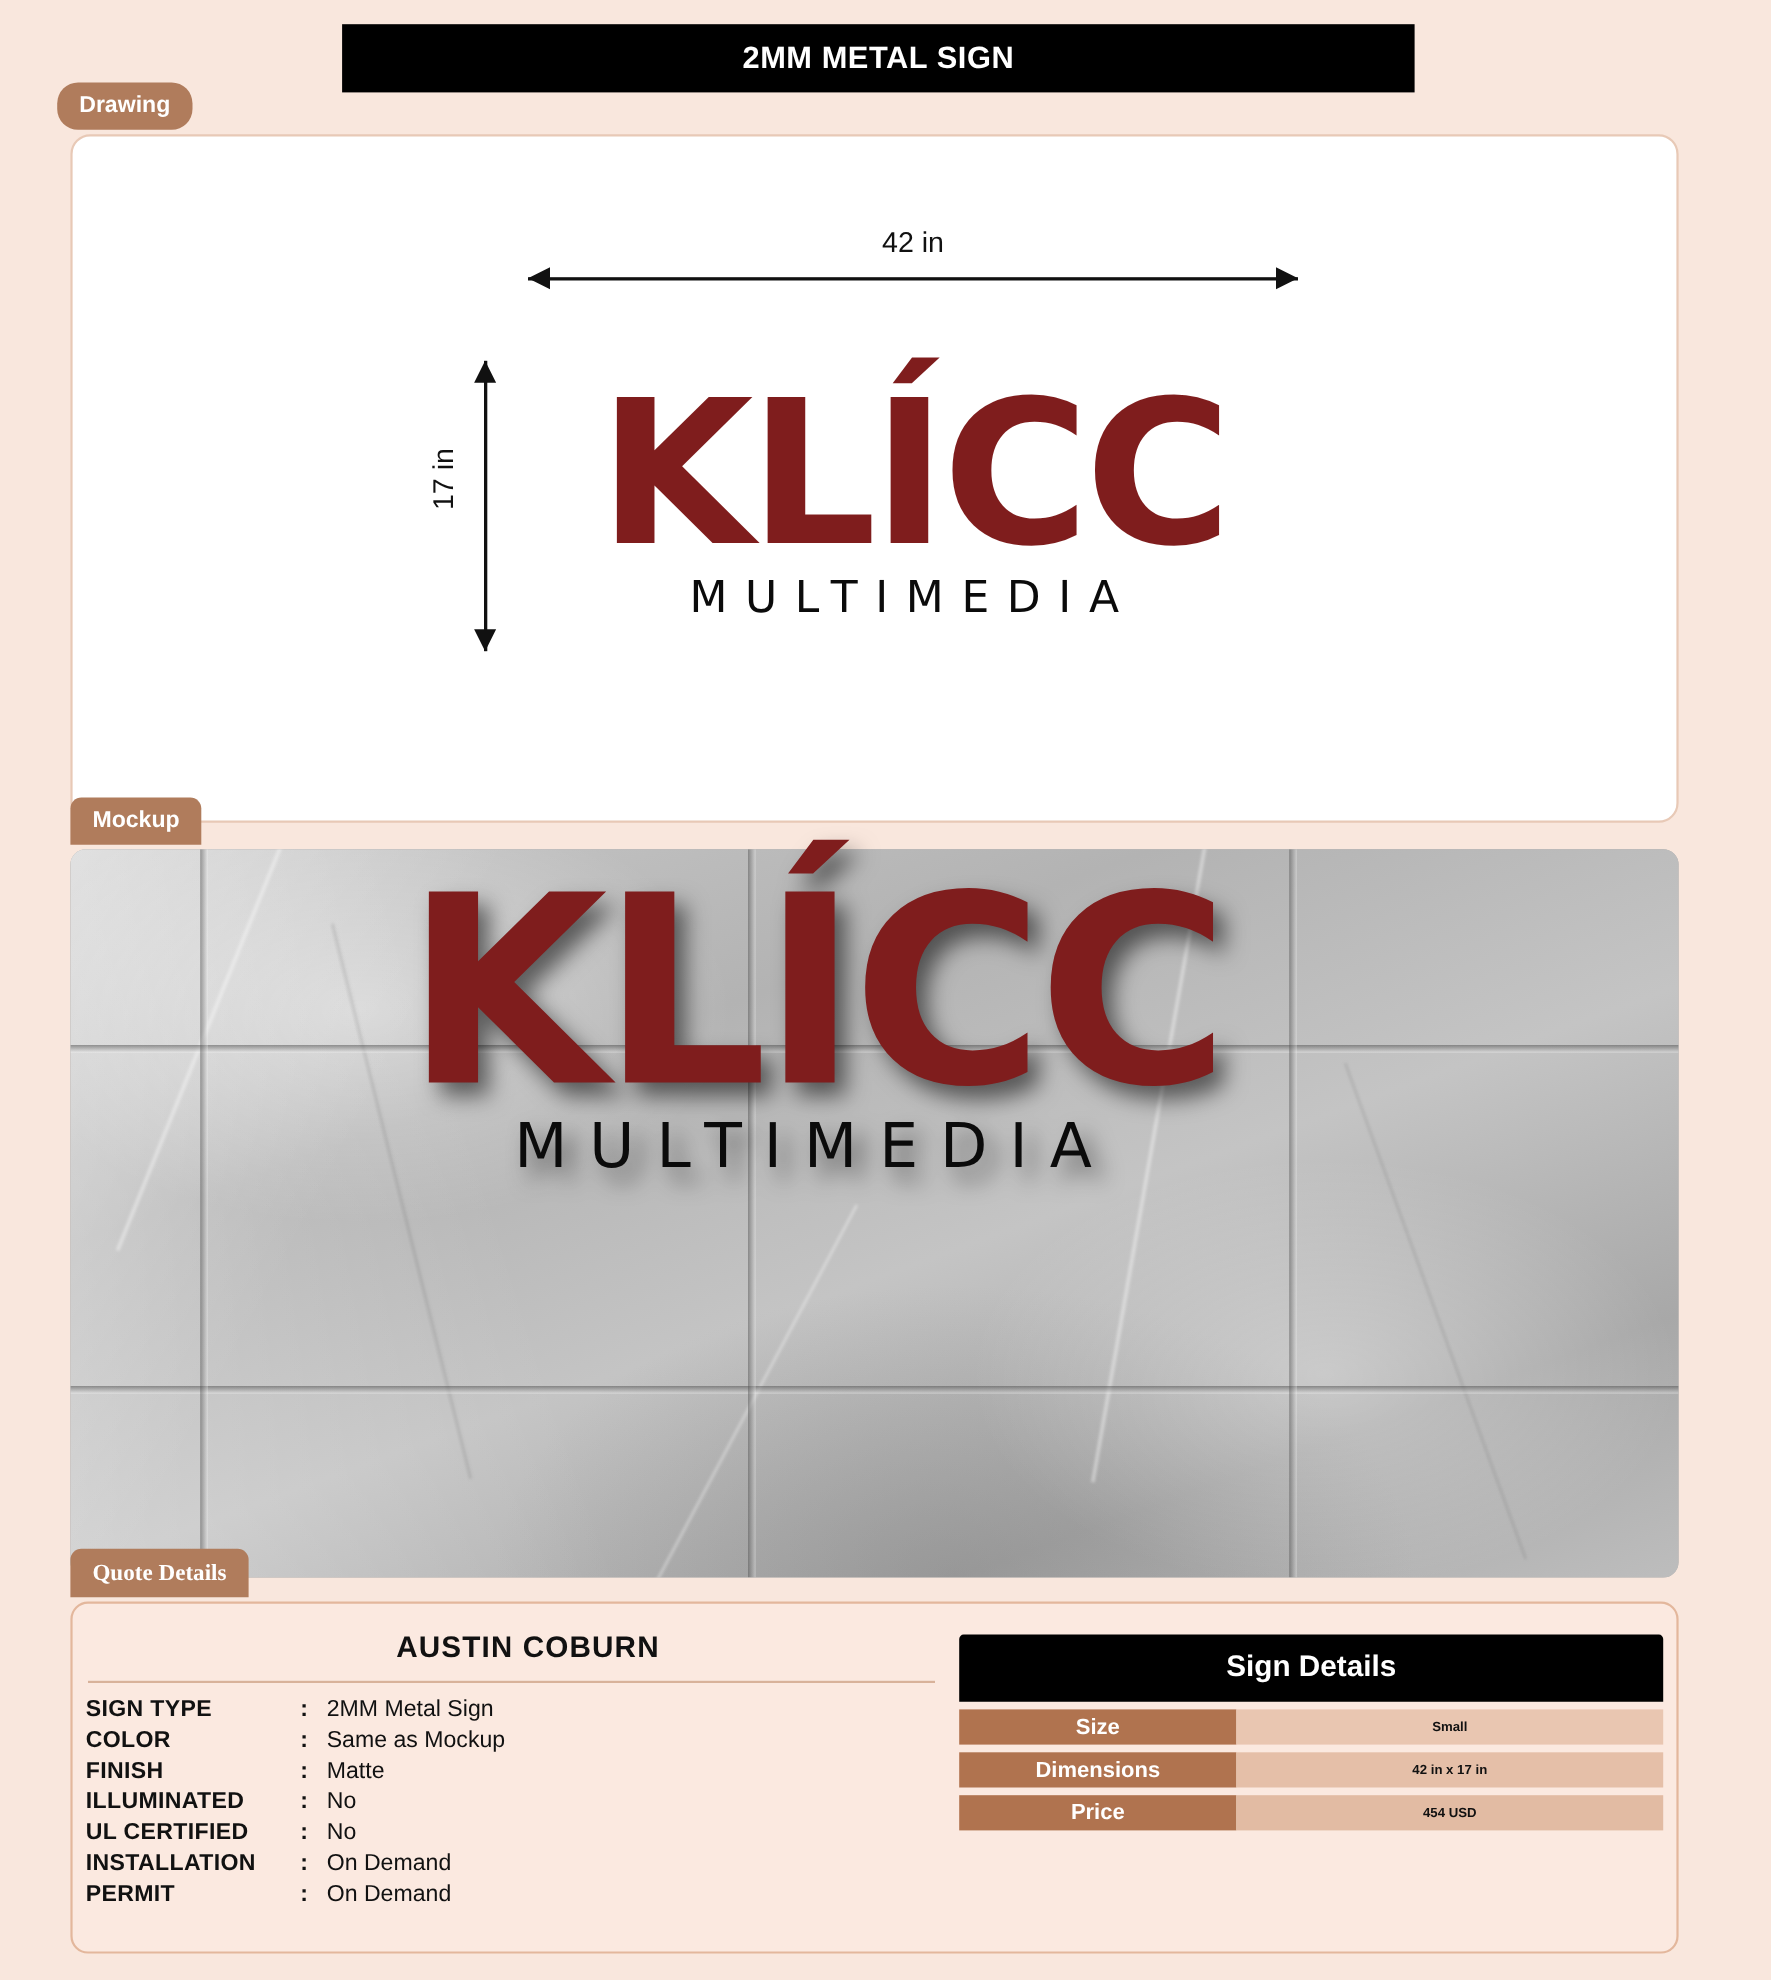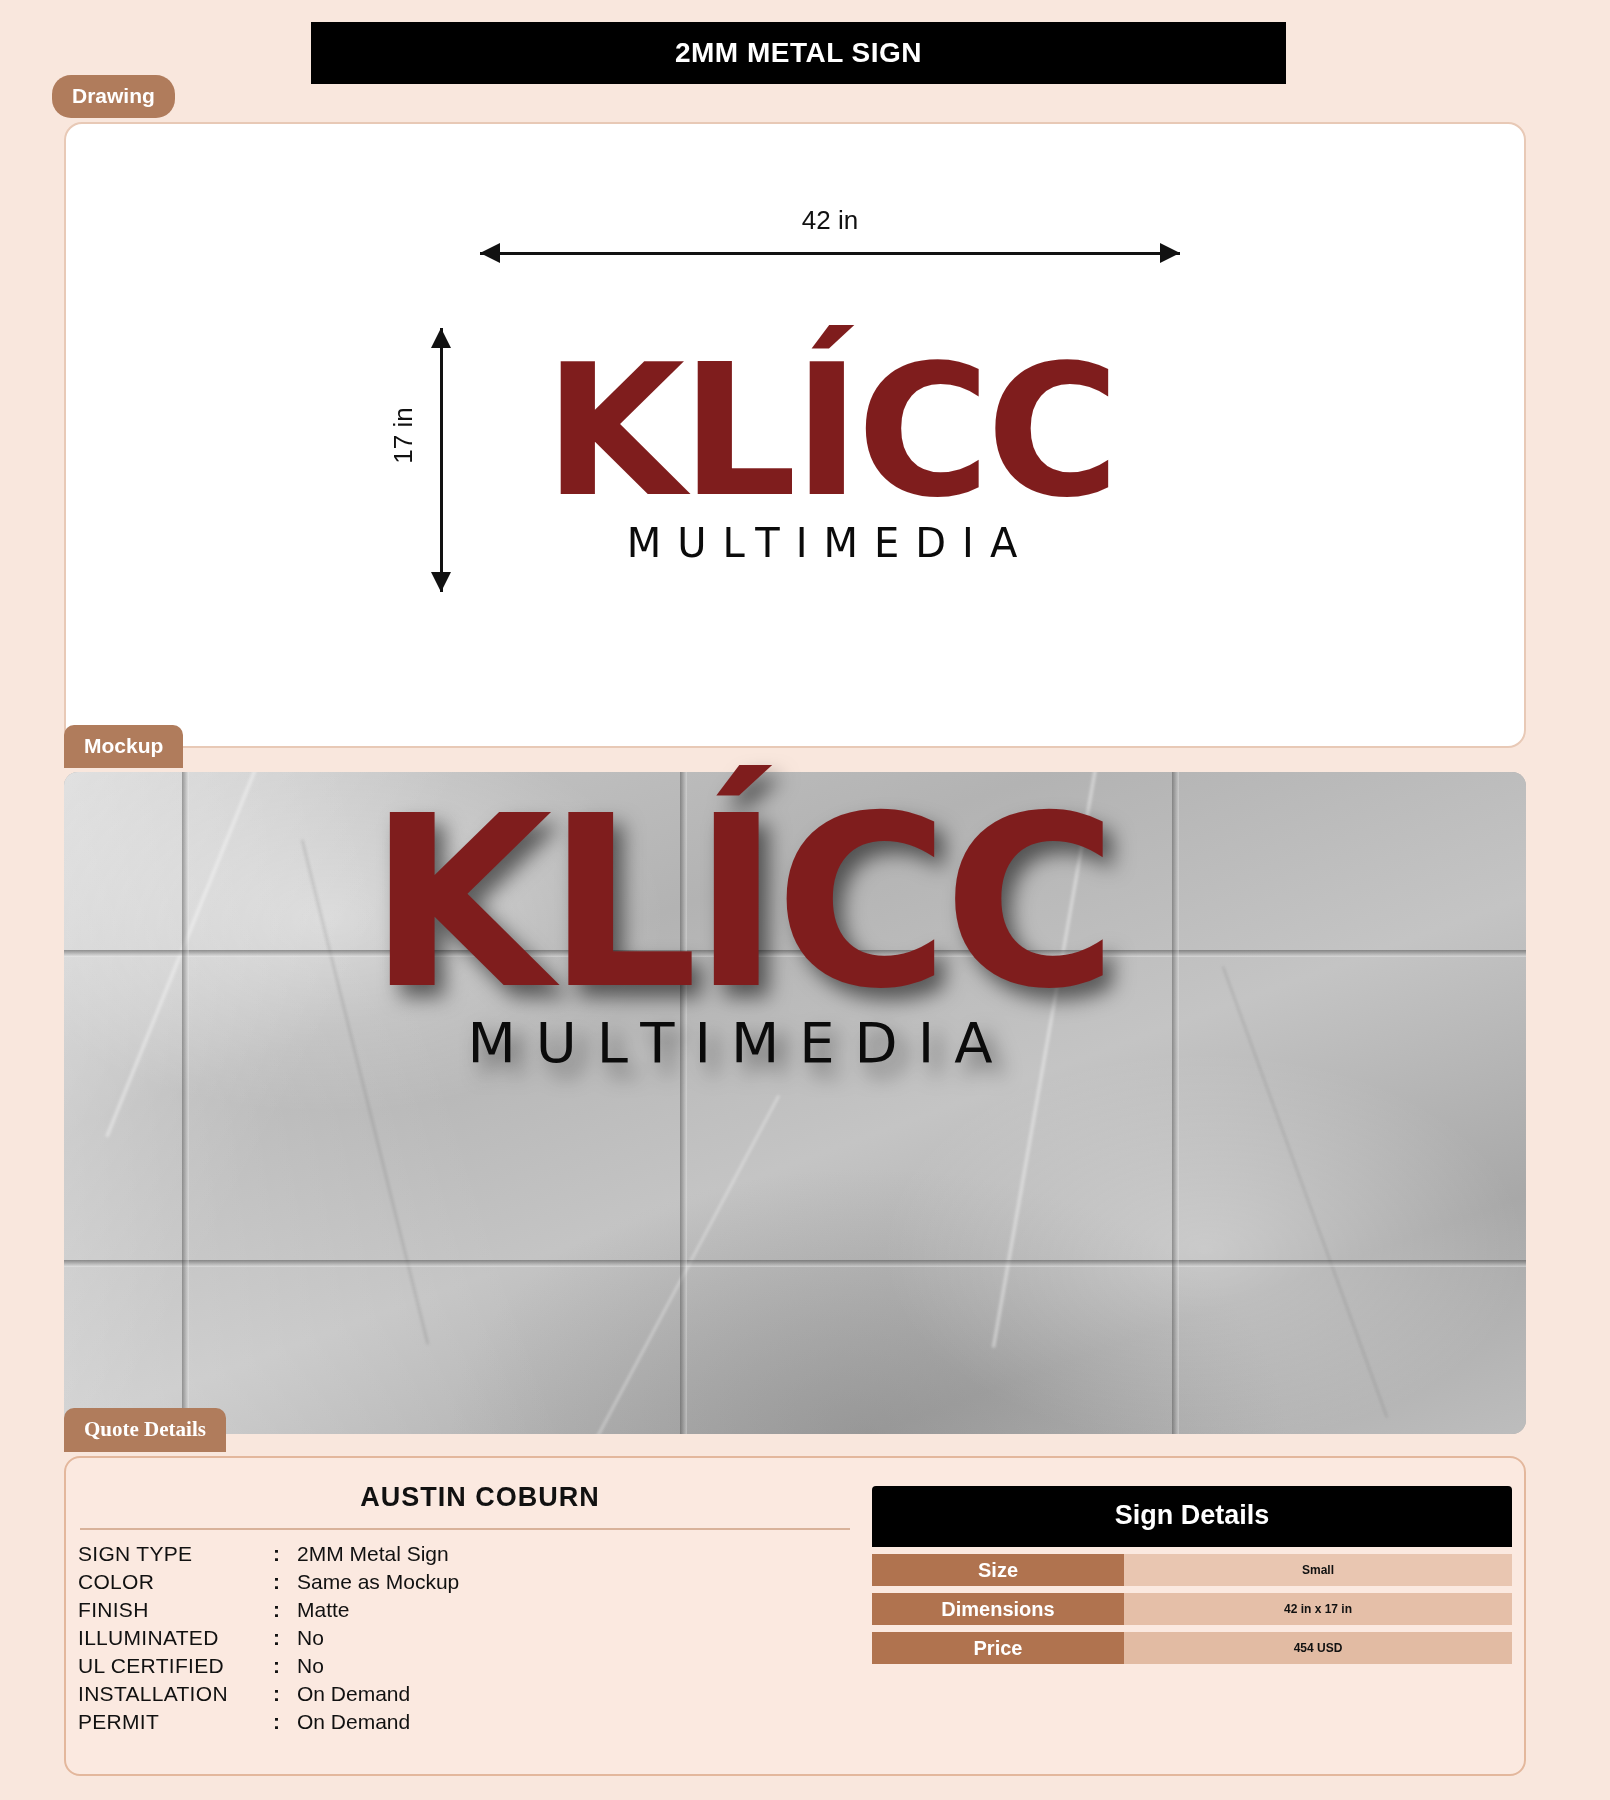--- a/index.html
+++ b/index.html
@@ -227,21 +227,21 @@
   }
   .spec-row {
     display: flex;
     align-items: baseline;
     font-size: 21px;
     line-height: 28px;
     color: #111;
   }
   .spec-label {
     width: 195px;
-    font-weight: normal;
+    font-weight: bold;
     letter-spacing: 0.3px;
   }
   .spec-colon {
     width: 24px;
     font-weight: bold;
   }
   .spec-value { flex: 1; }
 
   
   .sign-details {

